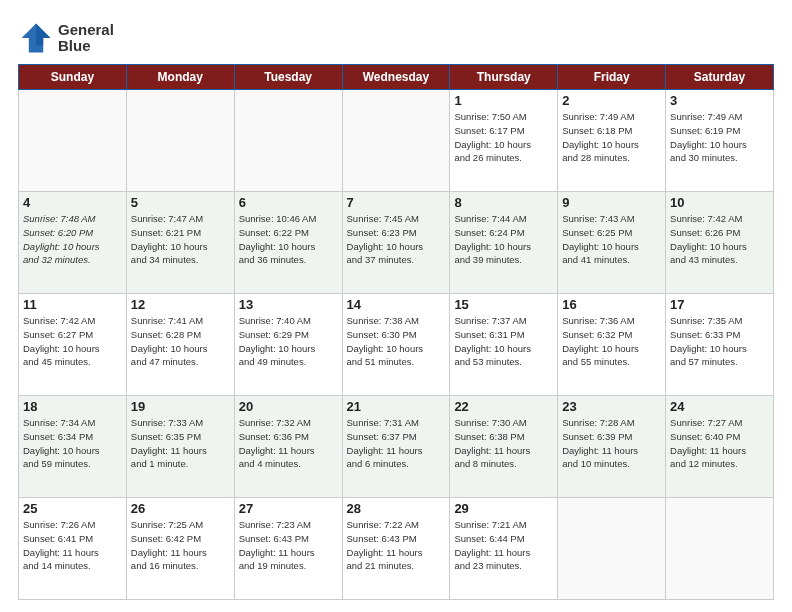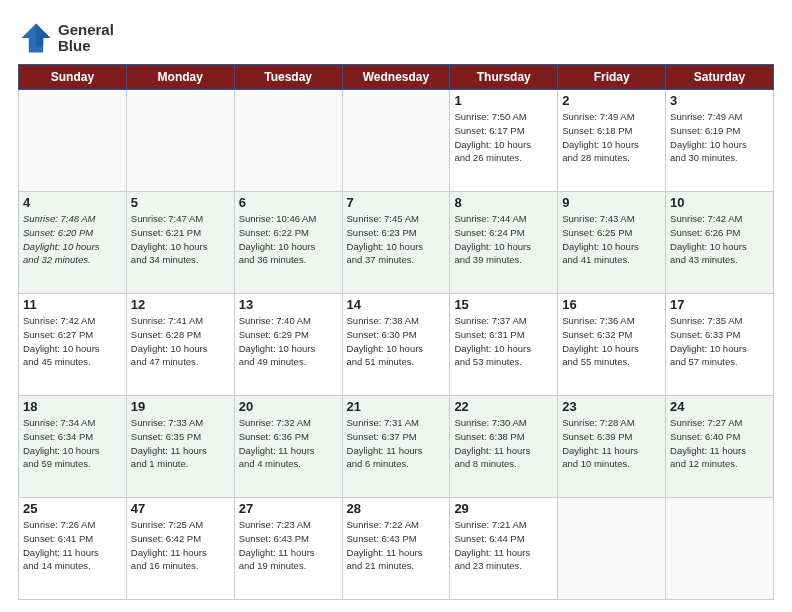--- a/index.html
+++ b/index.html
@@ -310,21 +310,21 @@
         </tr>
         <tr>
           <td>
             <div class="day-num">25</div>
             <div class="day-info" style="white-space: pre-line;">Sunrise: 7:26 AM
 Sunset: 6:41 PM
 Daylight: 11 hours
 and 14 minutes.</div>
           </td>
           <td>
-            <div class="day-num">47</div>
+            <div class="day-num">26</div>
             <div class="day-info" style="white-space: pre-line;">Sunrise: 7:25 AM
 Sunset: 6:42 PM
 Daylight: 11 hours
 and 16 minutes.</div>
           </td>
           <td>
             <div class="day-num">27</div>
             <div class="day-info" style="white-space: pre-line;">Sunrise: 7:23 AM
 Sunset: 6:43 PM
 Daylight: 11 hours

